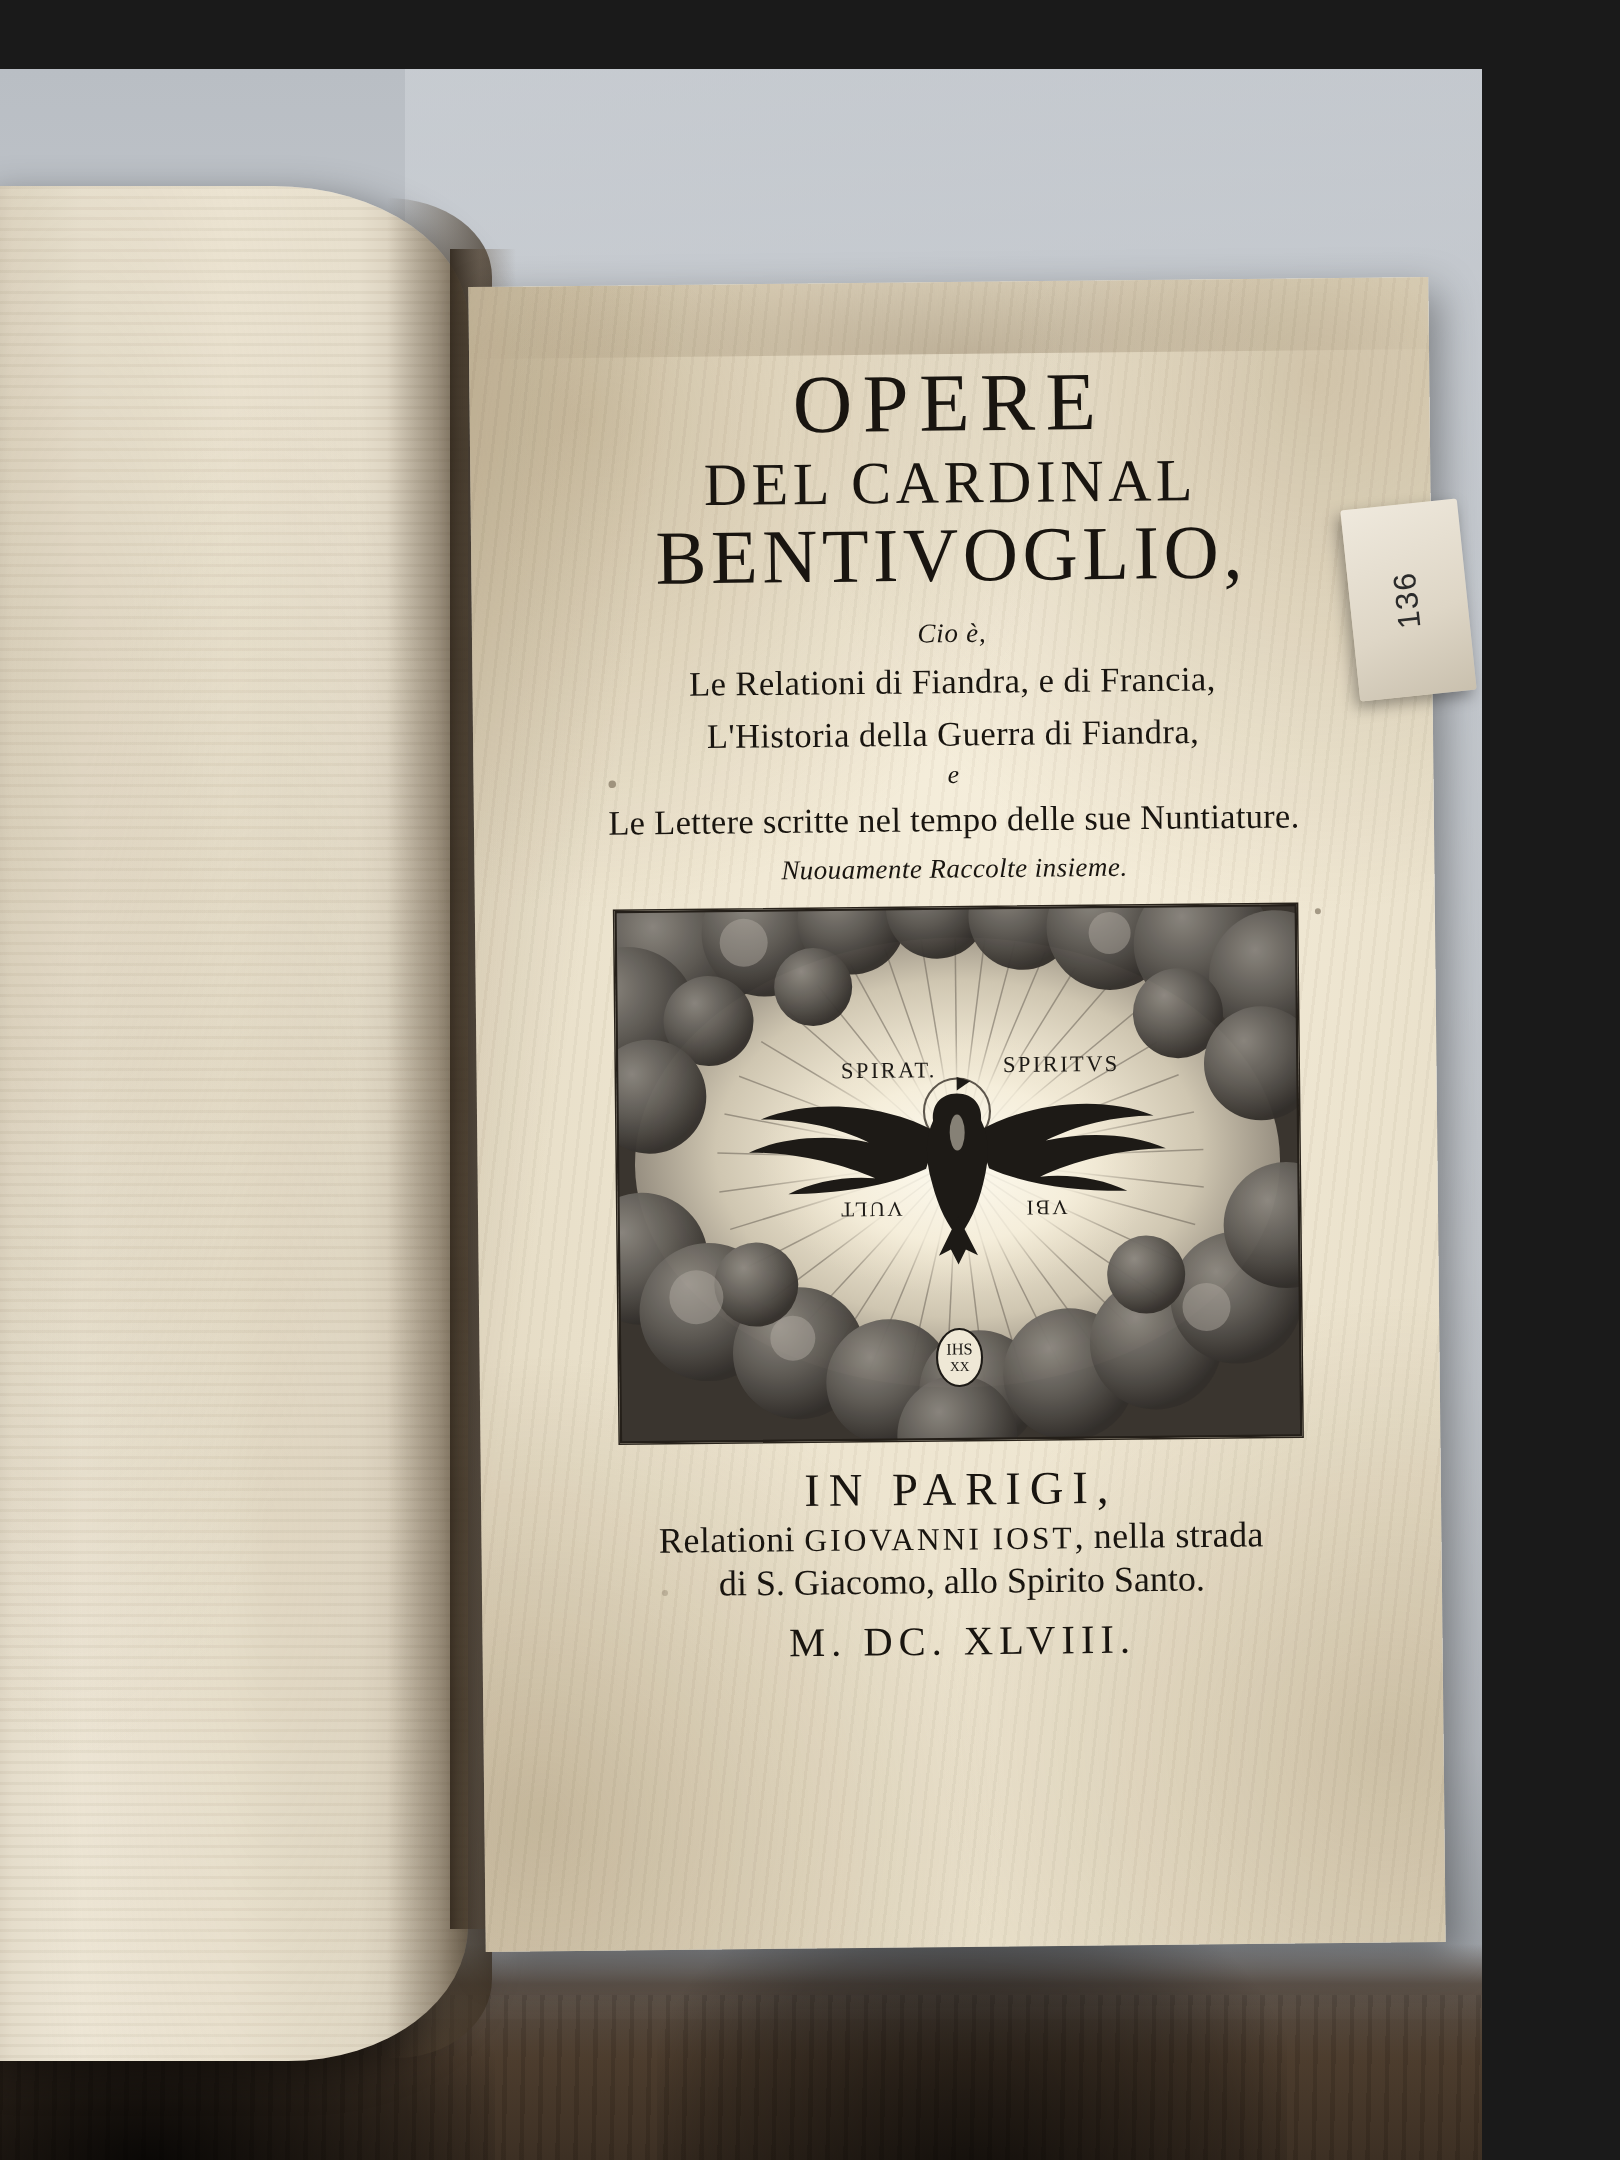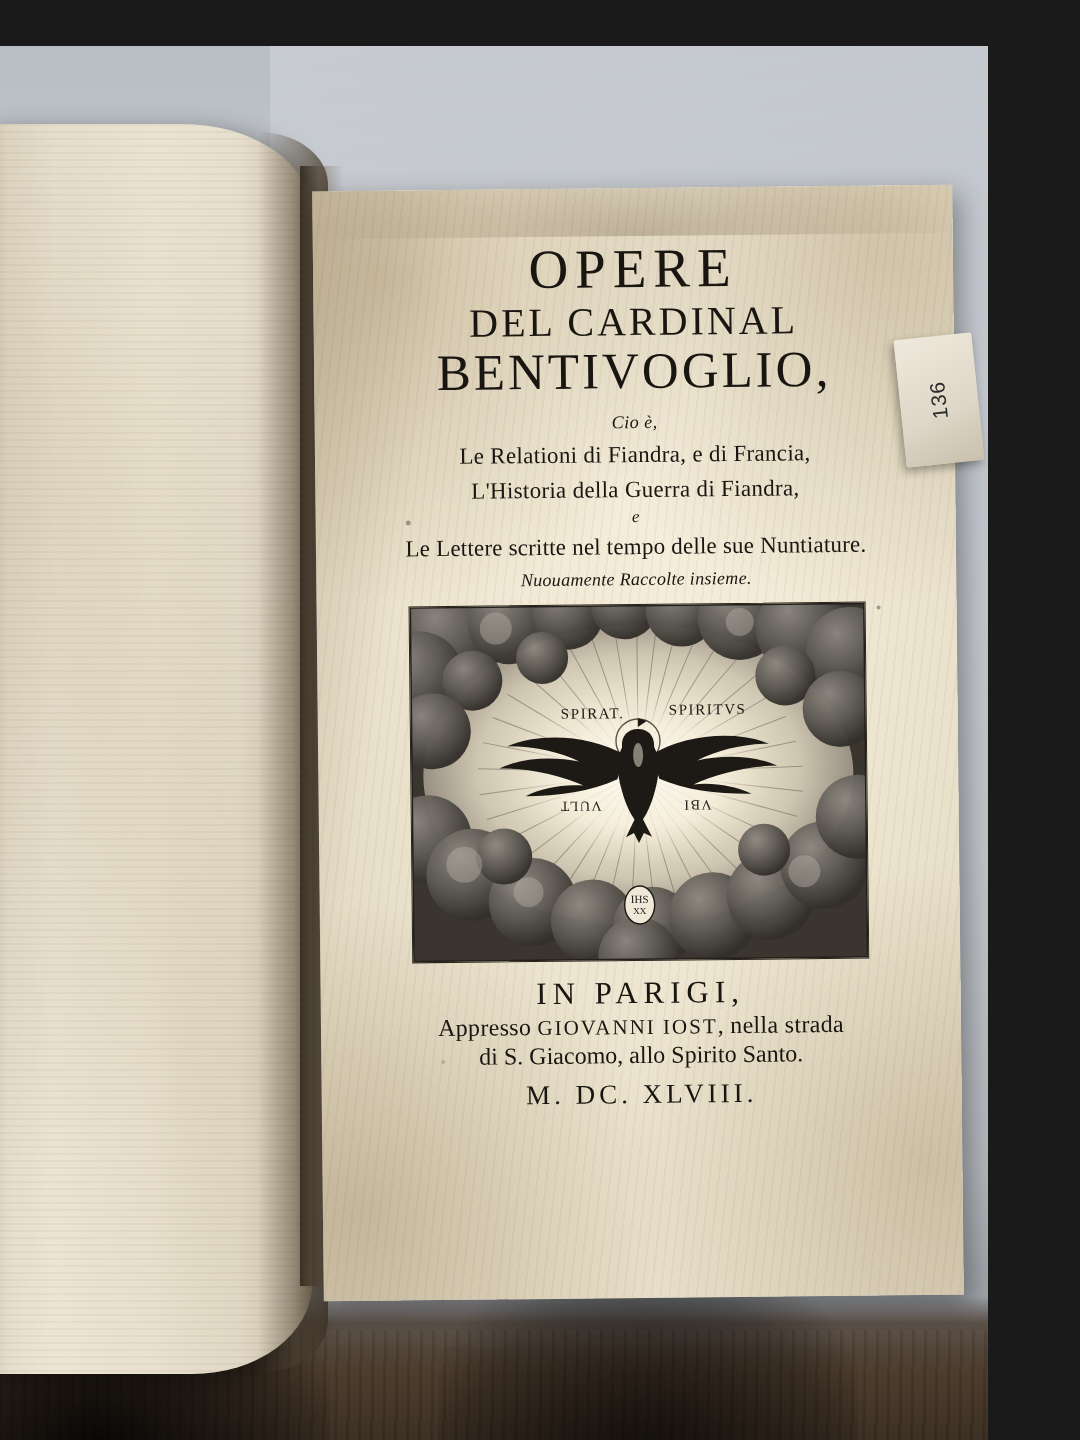--- a/index.html
+++ b/index.html
@@ -439,21 +439,21 @@
             </g>
 
             <rect x="0.5" y="0.5" width="454" height="354" fill="none" stroke="#241f19" stroke-width="2"></rect>
           </g>
         </svg>
       </div>
 
       <div class="imprint">
         <div class="t-parigi">IN PARIGI,</div>
         <div class="t-appr">
-          <span>Appresso</span>
+          <span>Relationi</span>
           <span class="sc">GIOVANNI IOST</span><span>, nella strada</span>
         </div>
         <div class="t-street">di S. Giacomo, allo Spirito Santo.</div>
         <div class="t-year">M. DC. XLVIII.</div>
       </div>
 
     </div>
 
     <div class="specks">
       <div class="speck" style="left:90px; top:330px; width:5px; height:5px;"></div>

